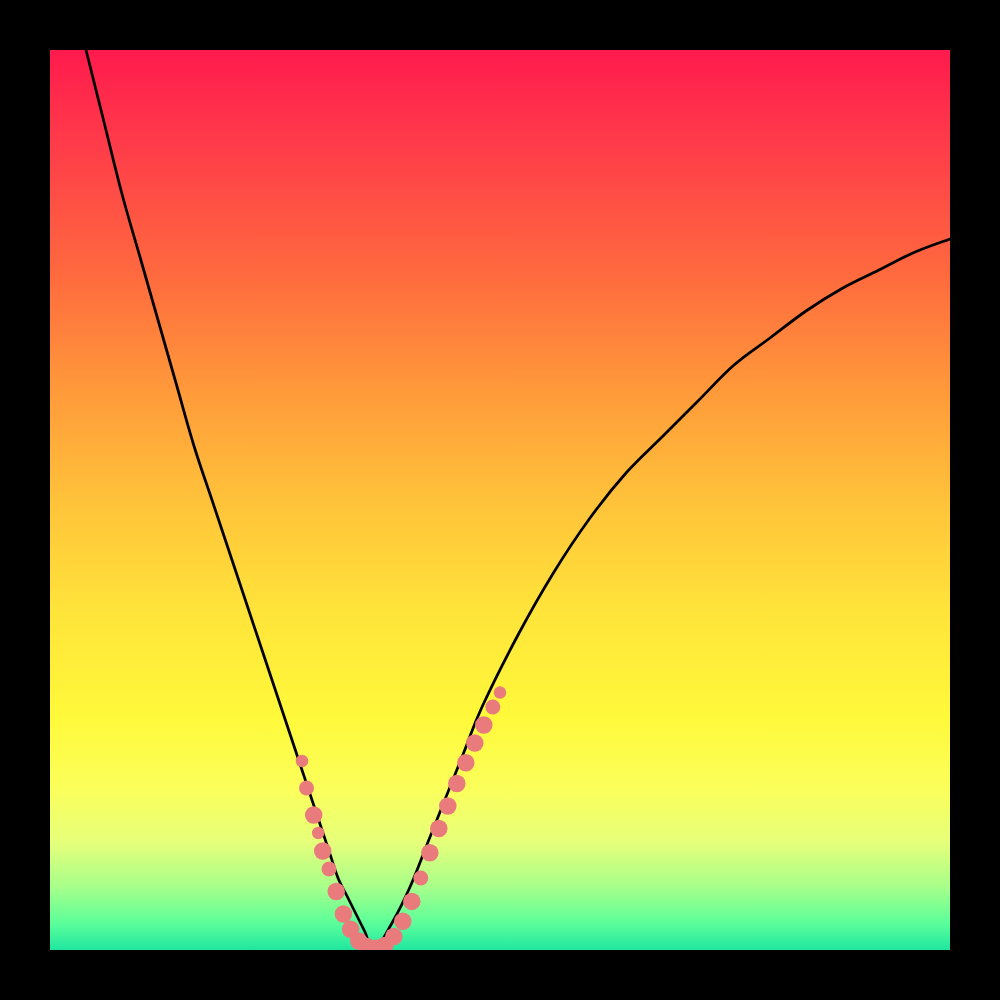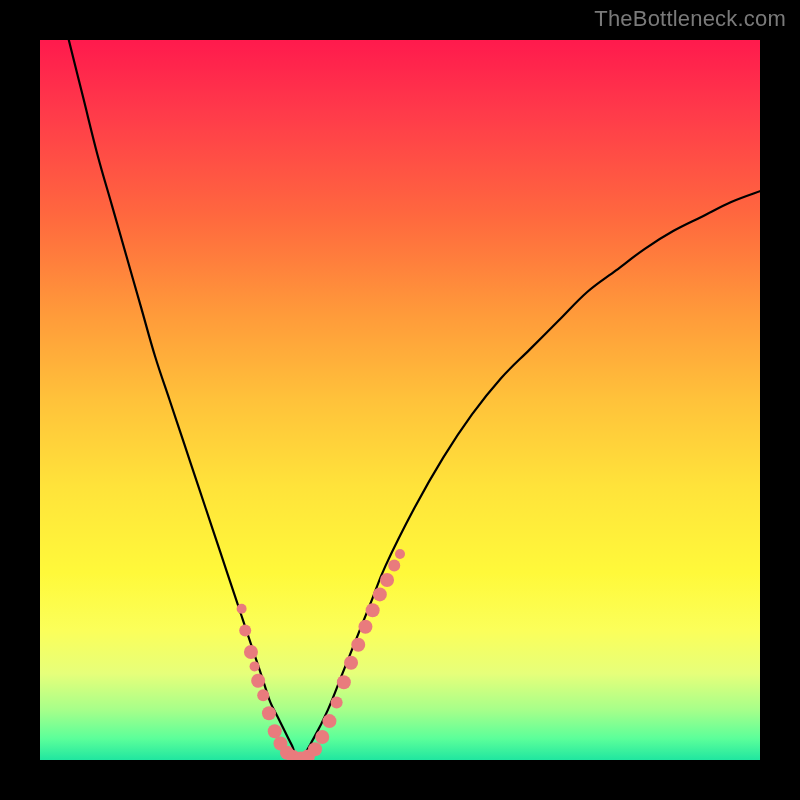--- a/index.html
+++ b/index.html
@@ -86,14 +86,13 @@
           <circle cx="318.24" cy="604.80" r="7" fill="#e97b7d"></circle>
           <circle cx="325.44" cy="586.80" r="7" fill="#e97b7d"></circle>
           <circle cx="332.64" cy="570.24" r="7" fill="#e97b7d"></circle>
           <circle cx="339.84" cy="554.40" r="7" fill="#e97b7d"></circle>
           <circle cx="347.04" cy="540.00" r="7" fill="#e97b7d"></circle>
           <circle cx="354.24" cy="525.60" r="6" fill="#e97b7d"></circle>
           <circle cx="360.00" cy="514.08" r="5" fill="#e97b7d"></circle>
         </g>
       </svg>
   </div>
-  <div class="watermark">TheBottleneck.com</div>
 </div>
 
 </body></html>

